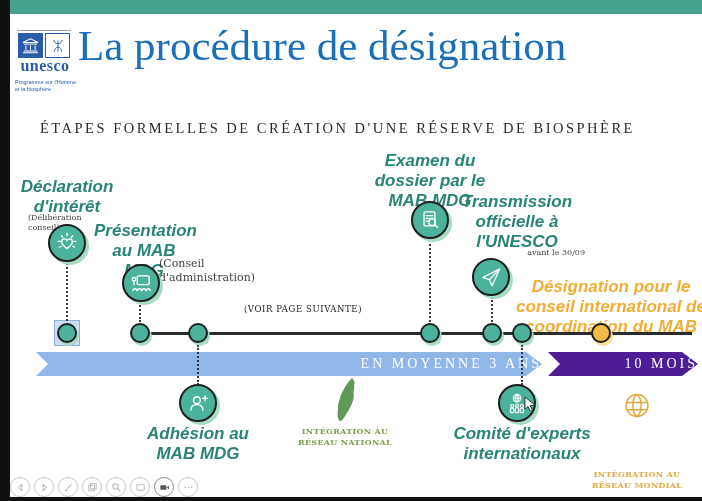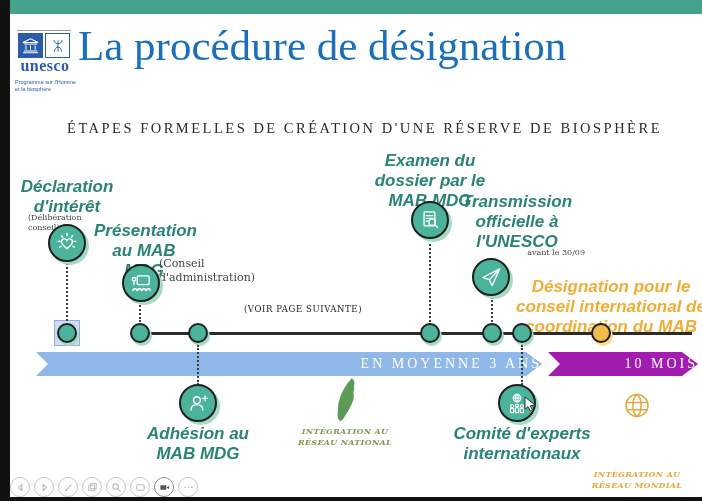--- a/index.html
+++ b/index.html
@@ -14,42 +14,42 @@
   .top-bar{left:10px;top:0;width:692px;height:14px;background:#46a28d;}
   
   .logo-rule{left:17px;top:30px;width:54px;height:1px;background:#9a9a9a;}
   .logo-sq{top:33px;width:25px;height:25px;box-sizing:border-box;display:flex;align-items:center;justify-content:center;}
   .logo-sq.unesco-sq{left:18px;background:#2a5caa;}
   .logo-sq.mab-sq{left:45px;background:#fff;border:1.5px solid #2a5caa;}
   .logo-name{left:14px;top:57px;width:62px;text-align:center;font-family:Liberation Serif, serif;font-weight:bold;font-size:16px;color:#2a5caa;letter-spacing:.5px;}
   .logo-program{left:15px;top:79px;width:62px;font-size:5.5px;line-height:1.3;color:#2a5caa;}
   
   .page-title{left:78px;top:22px;font-family:"Liberation Serif",serif;font-size:43px;line-height:1.1;color:#1b6fb8;white-space:nowrap;}
-  .subtitle{left:40px;top:120px;width:622px;text-align:right;font-family:"Liberation Serif",serif;font-size:14.5px;color:#2b2b2b;letter-spacing:2.5px;}
+  .subtitle{left:40px;top:120px;width:622px;text-align:left;font-family:"Liberation Serif",serif;font-size:14.5px;color:#2b2b2b;letter-spacing:2.5px;}
   
   .step-label{font-family:Liberation Sans, sans-serif;font-style:italic;font-weight:bold;font-size:17px;line-height:1.18;color:#2a8476;text-align:center;}
   .step-label.yellow{color:#f2ad35;}
   .step-note{font-family:"DejaVu Serif",serif;font-size:8px;line-height:1.25;color:#444;}
   .proc-note{font-family:"DejaVu Serif",serif;color:#222;text-align:center;letter-spacing:.6px;}
   .proc-note .l1{font-size:9px;font-weight:bold;}
   .proc-note .l2{font-size:8.5px;}
-  .integration{font-family:"DejaVu Serif",serif;font-weight:bold;font-size:8px;line-height:1.4;text-align:center;letter-spacing:.3px;font-style:italic;}
+  .integration{font-family:"DejaVu Serif",serif;font-weight:bold;font-size:8px;line-height:1.4;text-align:center;letter-spacing:.3px;}
   .integration.national{color:#7f9d4f;}
   .integration.mondial{color:#e2a93e;}
   
   .tl-line{left:140px;top:332px;width:552px;height:2.5px;background:#2b2b2b;z-index:2;}
   .node{width:20px;height:20px;box-sizing:border-box;border:2.5px solid #1f1f1f;border-radius:50%;background:#4bb39b;box-shadow:2px 3px 0 #a6dcc4;z-index:4;}
   .node.yellow{background:#f3bb4a;box-shadow:2px 3px 0 #fbdd9a;}
   .sel-box{left:54px;top:320px;width:26px;height:26px;background:#cdddf3;border:1px solid #8fafdf;box-sizing:border-box;z-index:3;}
   .dotted{width:0;border-left:2px dotted #3a3a3a;z-index:5;}
   .icon-circle{width:38px;height:38px;box-sizing:border-box;border:2.5px solid #1f1f1f;border-radius:50%;background:#4bb39b;box-shadow:3px 3px 0 #a6dcc4;display:flex;align-items:center;justify-content:center;z-index:6;}
   .arrow{top:352px;height:24px;display:flex;align-items:center;justify-content:flex-end;z-index:1;
          font-family:"Liberation Serif",serif;font-size:14px;letter-spacing:3px;color:#fff;}
   .arrow.blue{left:36px;width:506px;background:#8fb8e8;clip-path:polygon(0 0,calc(100% - 16px) 0,100% 50%,calc(100% - 16px) 100%,0 100%,12px 50%);}
-  .arrow.yellow{left:548px;width:150px;background:#a21caf;clip-path:polygon(0 0,calc(100% - 16px) 0,100% 50%,calc(100% - 16px) 100%,0 100%,12px 50%);}
+  .arrow.yellow{left:548px;width:150px;background:#4c1d95;clip-path:polygon(0 0,calc(100% - 16px) 0,100% 50%,calc(100% - 16px) 100%,0 100%,12px 50%);}
   
   .toolbar{left:10px;top:477px;display:flex;gap:4px;z-index:9;}
   .tb-btn{width:20px;height:20px;border-radius:50%;border:1.2px solid #c6c6c6;background:#fff;box-sizing:border-box;display:flex;align-items:center;justify-content:center;color:#b5b5b5;padding:0;}
   .tb-btn.active{border-color:#8a8a8a;color:#555;}
   svg{display:block;}
 </style>
 </head>
 <body>
 
 <div class="abs top-bar"></div>

